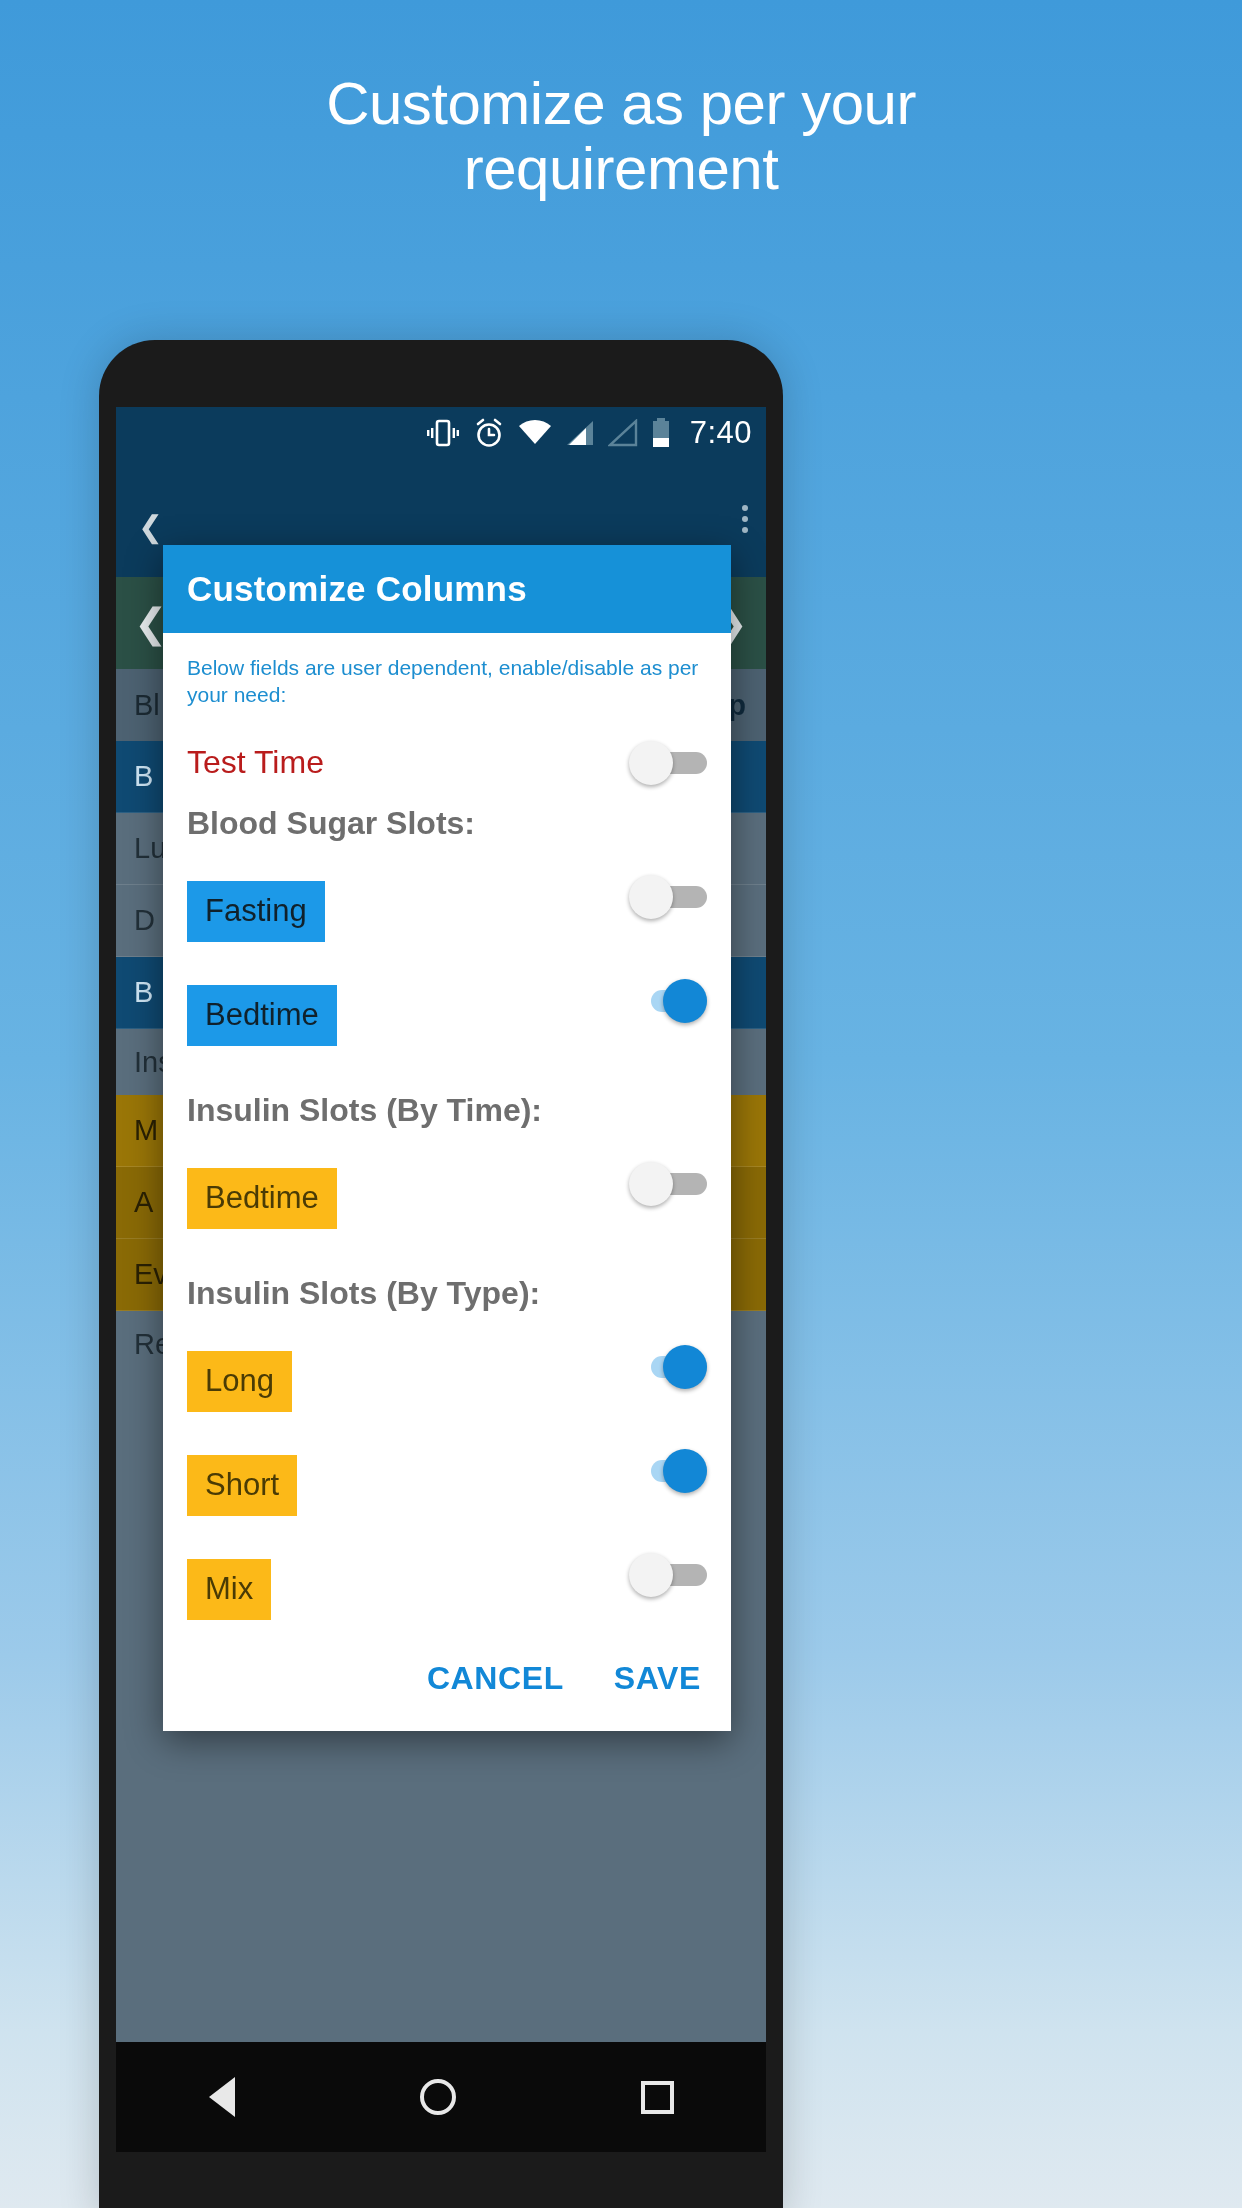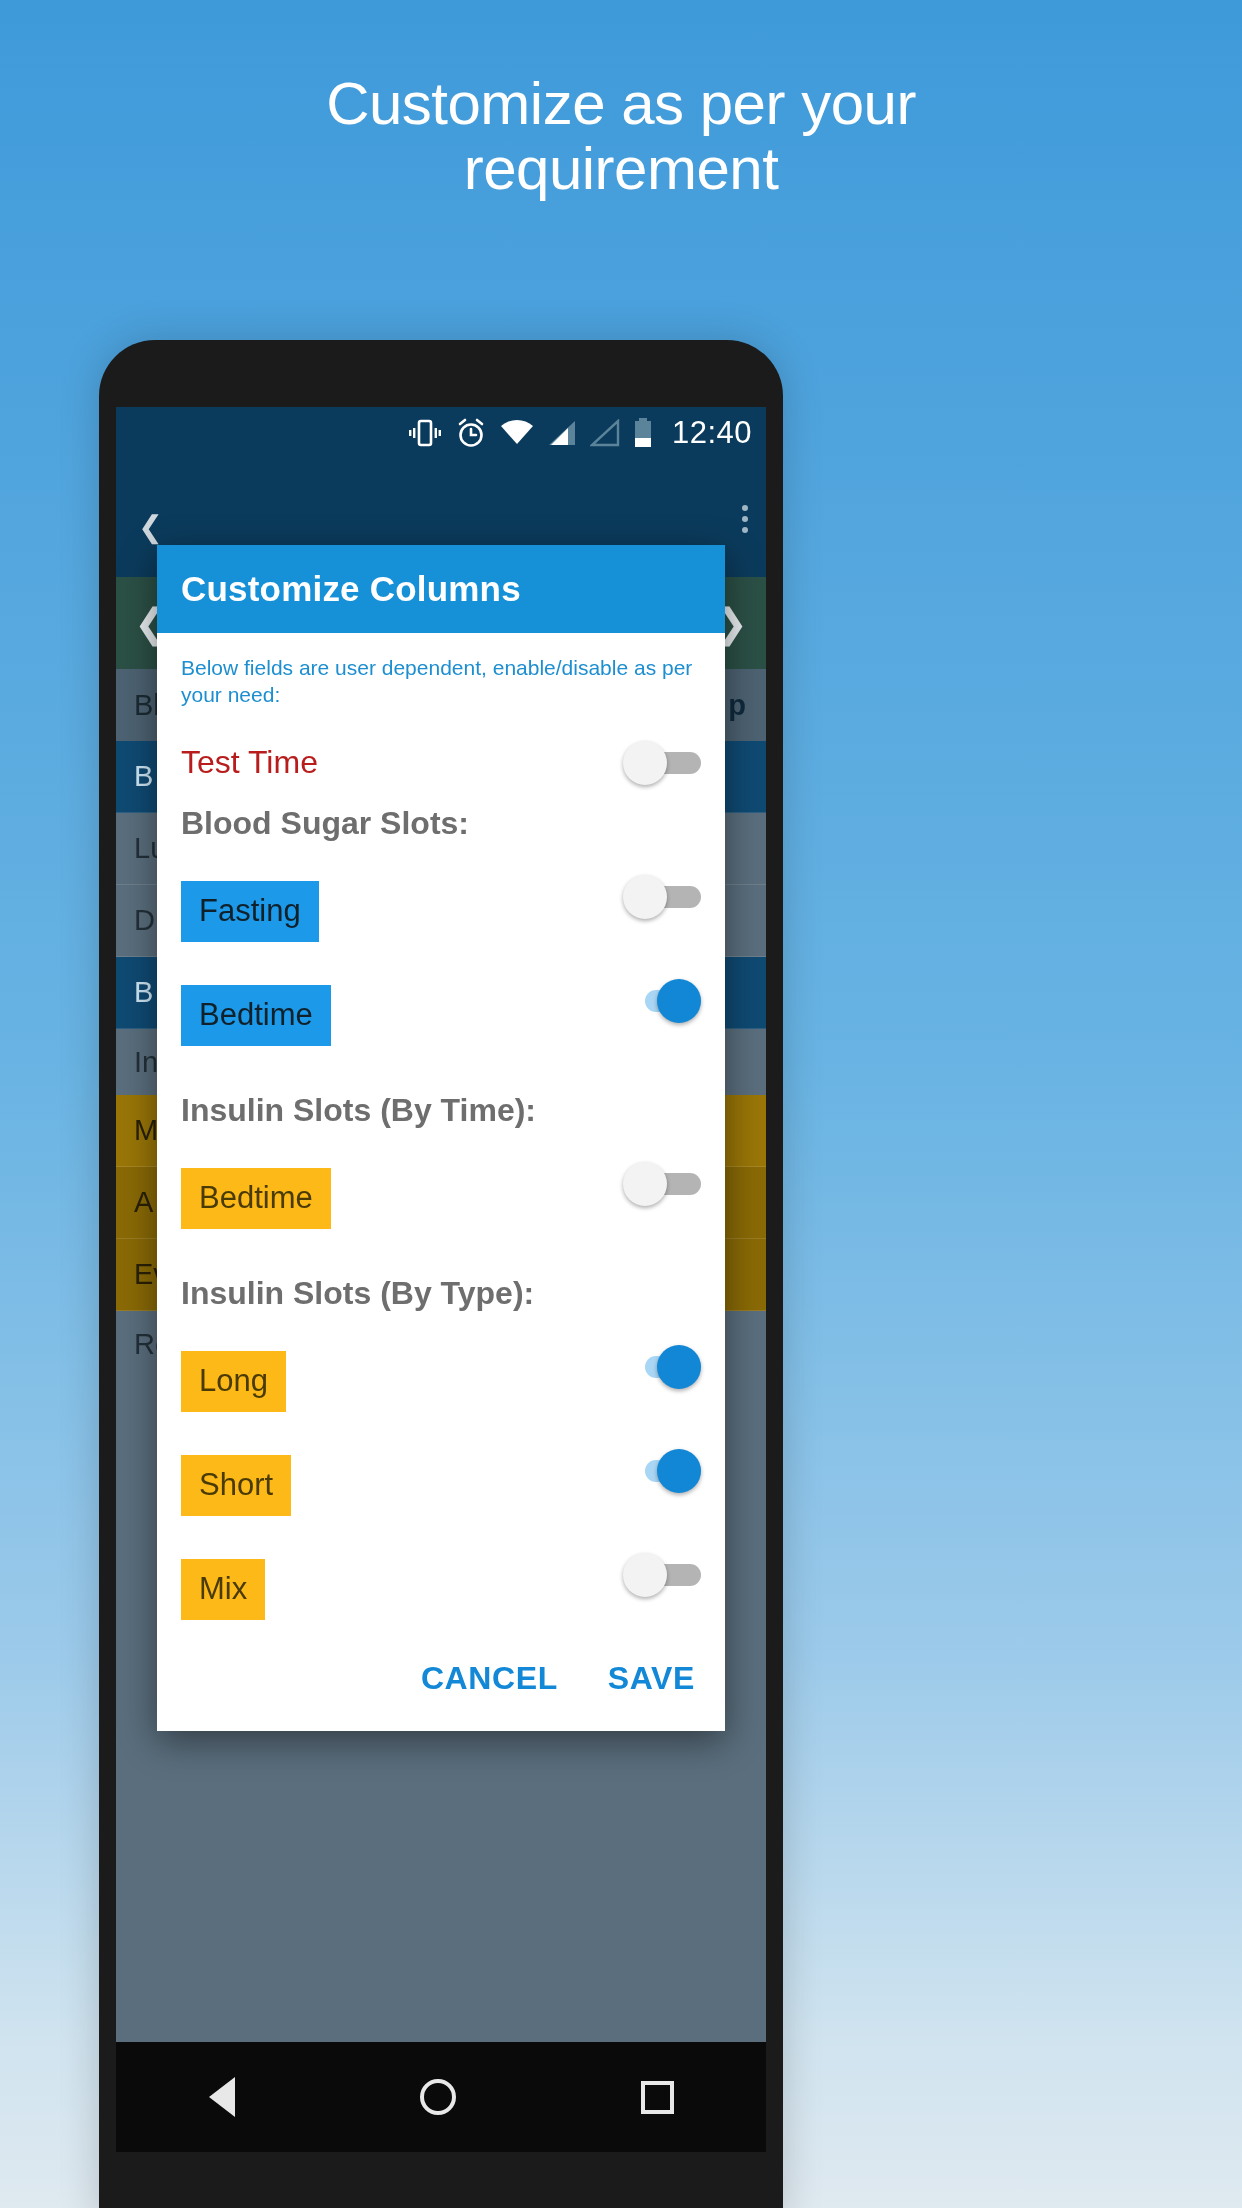--- a/index.html
+++ b/index.html
@@ -66,21 +66,21 @@
   .trow.blue { background:#0f4a73; color:#cfe6f5; }
   .trow.gray { background:#5a6e7d; color:#223039; }
   .trow.amber { background:#9a7607; color:#2a2104; }
   .trow.amber2 { background:#8a6a06; color:#2a2104; }
   .sec-label { background:#5a6e7d; color:#223039; height:66px; display:flex; align-items:center;
                padding-left:18px; font-size:29px;}
   .bottomrow { position:absolute; left:0; bottom:0; width:100%; height:86px; background:#c9d2d8; }
 
   
   .dialog {
-    position:absolute; left:41px; top:138px; width:568px;
+    position:absolute; left:47px; top:138px; width:568px;
     background:#ffffff; box-shadow:0 10px 34px rgba(0,0,0,.45);
   }
   .dlg-title {
     background:#1691d8; color:#ffffff; font-size:35px; font-weight:700;
     padding:24px 0 24px 24px; letter-spacing:.2px;
   }
   .dlg-body { padding:22px 24px 0 24px; }
   .dlg-desc {
     color:#1d8ed0; font-size:21px; line-height:1.28; margin-bottom:26px;
   }
@@ -164,21 +164,21 @@
         <path d="M21 9 L21 26 L4 26 Z" fill="#fff"></path>
       </svg>
       <svg class="sb-ico" width="30" height="28" viewBox="0 0 30 28">
         <path d="M28 2 L28 26 L2 26 Z" fill="none" stroke="#5b8399" stroke-width="2.4"></path>
       </svg>
       <svg class="sb-ico" width="20" height="30" viewBox="0 0 20 30">
         <rect x="6" y="0" width="8" height="4" fill="#5b8399"></rect>
         <rect x="2" y="3" width="16" height="26" fill="#5b8399"></rect>
         <rect x="2" y="20" width="16" height="9" fill="#ffffff"></rect>
       </svg>
-      <span class="sb-time">12:40</span>
+      <span class="sb-time">7:40</span>
     </div>
 
     <div class="appbar">
       <span class="backarrow">❮</span>
       <span class="dots">
           <i></i>
           <i></i>
           <i></i>
         </span>
     </div>

